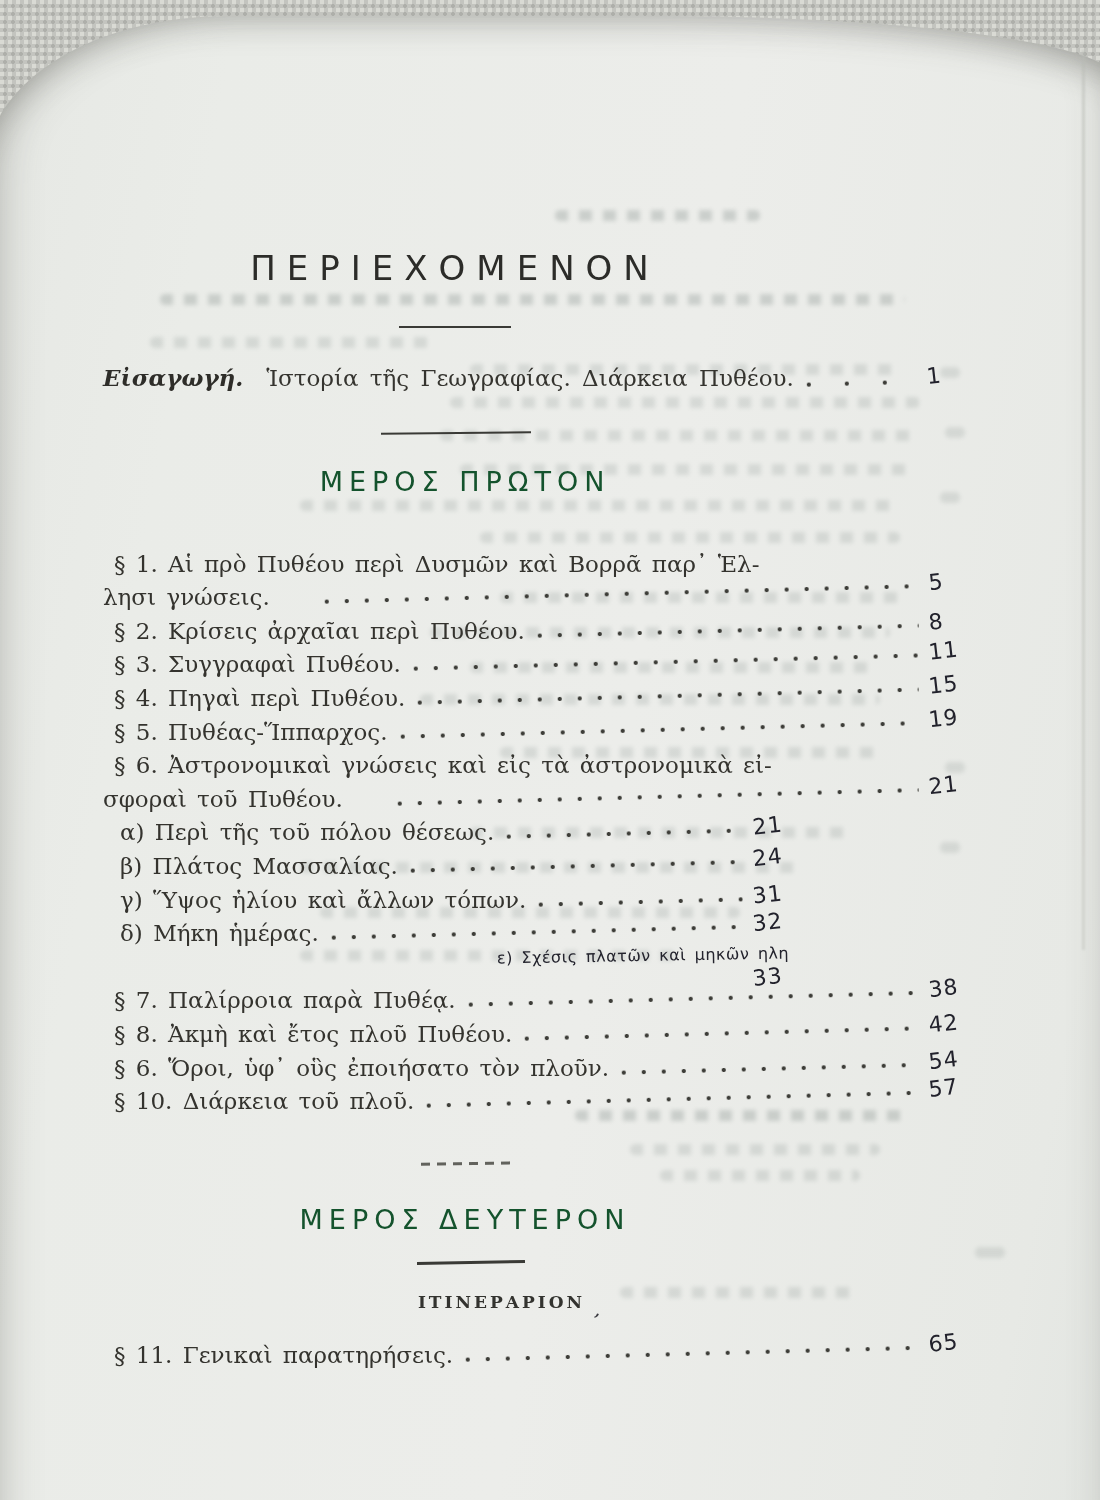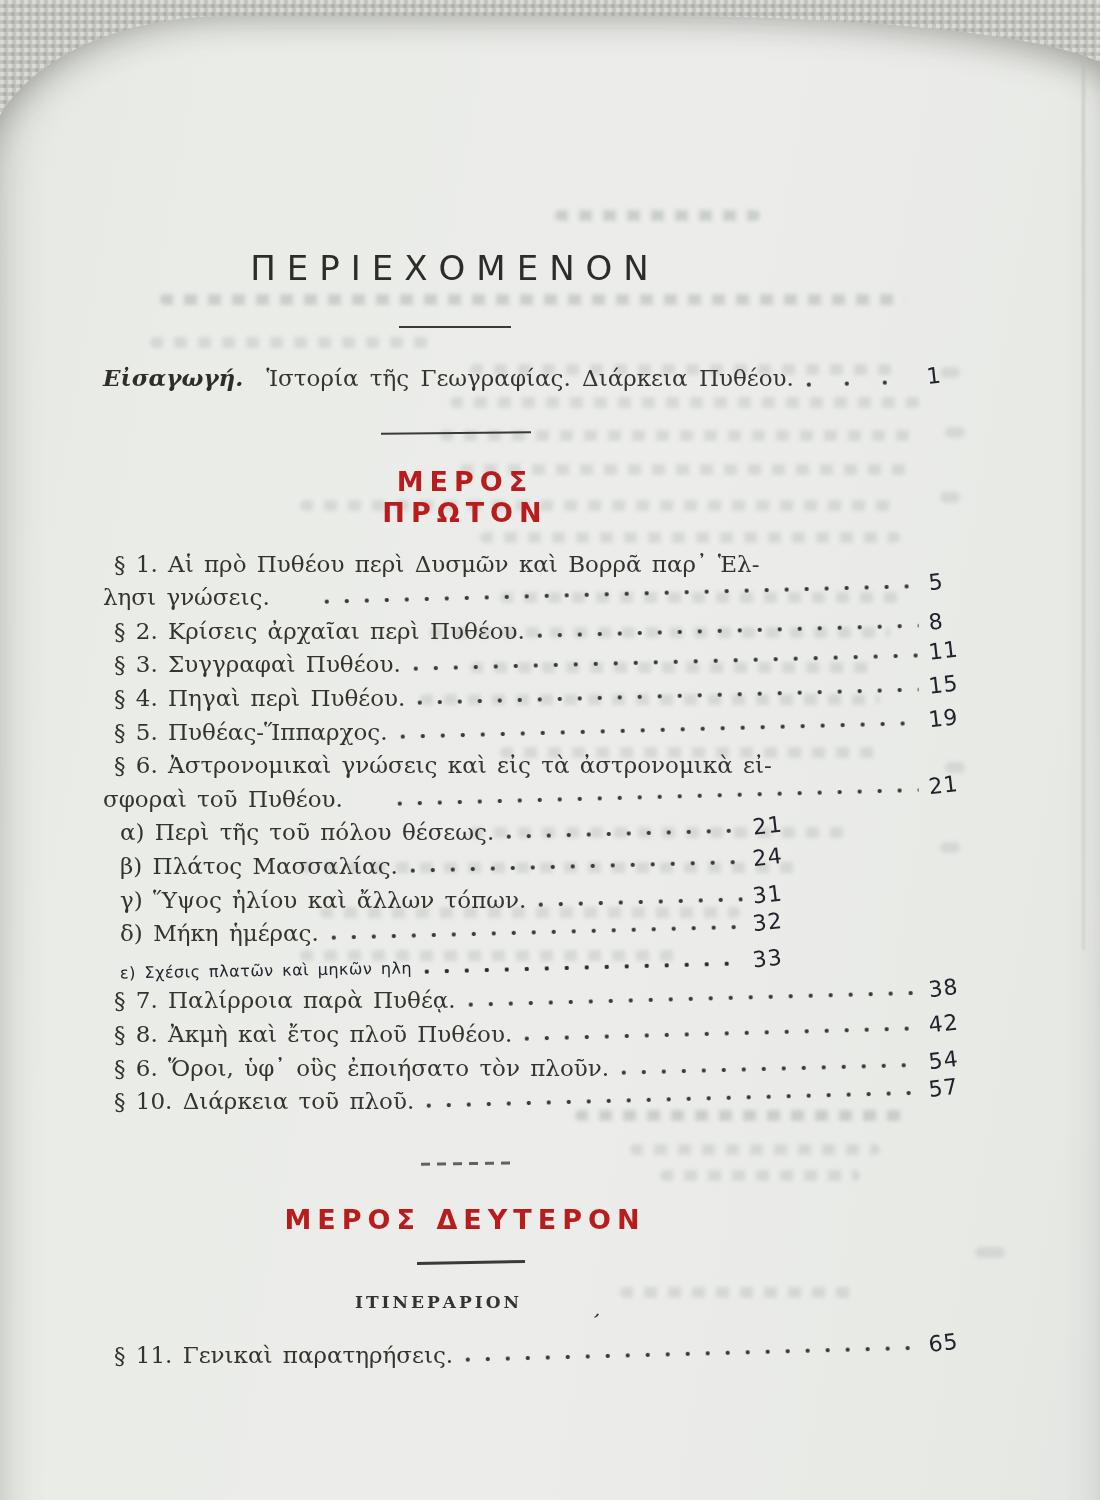--- a/index.html
+++ b/index.html
@@ -35,27 +35,27 @@
   .rule.intro-rule{left:381px;top:430px;width:150px;height:2px;transform:rotate(-.6deg);}
   .rule.part2-rule{left:417px;top:1259px;width:108px;height:3px;transform:rotate(-1deg);}
   .dashed-rule{
     position:absolute;left:421px;top:1160px;width:92px;height:3px;
     background:repeating-linear-gradient(90deg,#4a4a44 0 9px,rgba(0,0,0,0) 9px 16px);
     transform:rotate(-.8deg);opacity:.85;
   }
 
   .part-heading{
     position:absolute;text-align:center;
-    font-family:"DejaVu Sans", sans-serif;font-weight:bold;font-size:27px;
-    letter-spacing:6px;color:#b91c1c;
+    font-family:"DejaVu Sans", sans-serif;font-weight:normal;font-size:27px;
+    letter-spacing:6px;color:#14532d;
   }
   .part-heading.p1{left:315px;top:464px;width:300px;}
   .part-heading.p2{left:280px;top:1202px;width:370px;}
   .sub-heading{
-    position:absolute;left:355px;top:1290px;width:230px;text-align:left;
+    position:absolute;left:355px;top:1290px;width:230px;text-align:right;
     font-family:"DejaVu Serif", serif;font-weight:bold;font-size:17px;
     letter-spacing:3px;color:#33332f;
   }
   .stray-mark{position:absolute;left:596px;top:1295px;font-size:20px;color:#3a3a40;transform:rotate(18deg);}
 
   
   .intro-row{position:absolute;left:103px;top:362px;width:860px;display:flex;align-items:baseline;font-size:23px;word-spacing:4px;}
   .intro-row .lead{font-style:italic;font-weight:bold;color:#2e2d29;margin-right:23px;}
   
   .toc{position:absolute;left:103px;width:862px;}
@@ -70,21 +70,21 @@
   .leader{
     flex:1 1 auto;align-self:flex-end;height:15px;margin:0 10px 4px 12px;
     background-image:radial-gradient(circle at 3px 11px,#3d3d38 1.7px,rgba(0,0,0,0) 2.4px);
     background-size:20px 15px;background-repeat:repeat-x;
   }
   .intro-row .leader{background-size:38px 15px;margin-bottom:2px;}
   .pg{
     font-family:"DejaVu Sans", sans-serif;font-size:22px;font-weight:500;color:#22222c;
     min-width:36px;transform:rotate(-5deg);letter-spacing:1px;
   }
-  .toc-entry.hand .line{font-size:17px;height:33.6px;}
+  .toc-entry.hand .line{font-size:17px;height:33.6px;flex-direction:column;}
   .hand-text{
     font-family:"DejaVu Sans", sans-serif;color:#23232d;letter-spacing:.5px;
     transform:rotate(-1deg);font-size:16px;
   }
   .toc-entry.hand .leader{background-image:radial-gradient(circle at 3px 11px,#2c2c36 1.8px,rgba(0,0,0,0) 2.5px);}
 
   
   .bleed{
     position:absolute;height:11px;border-radius:5px;opacity:.16;filter:blur(2.1px);
     background:repeating-linear-gradient(90deg,rgba(85,100,96,.9) 0 13px,rgba(85,100,96,0) 13px 24px);

